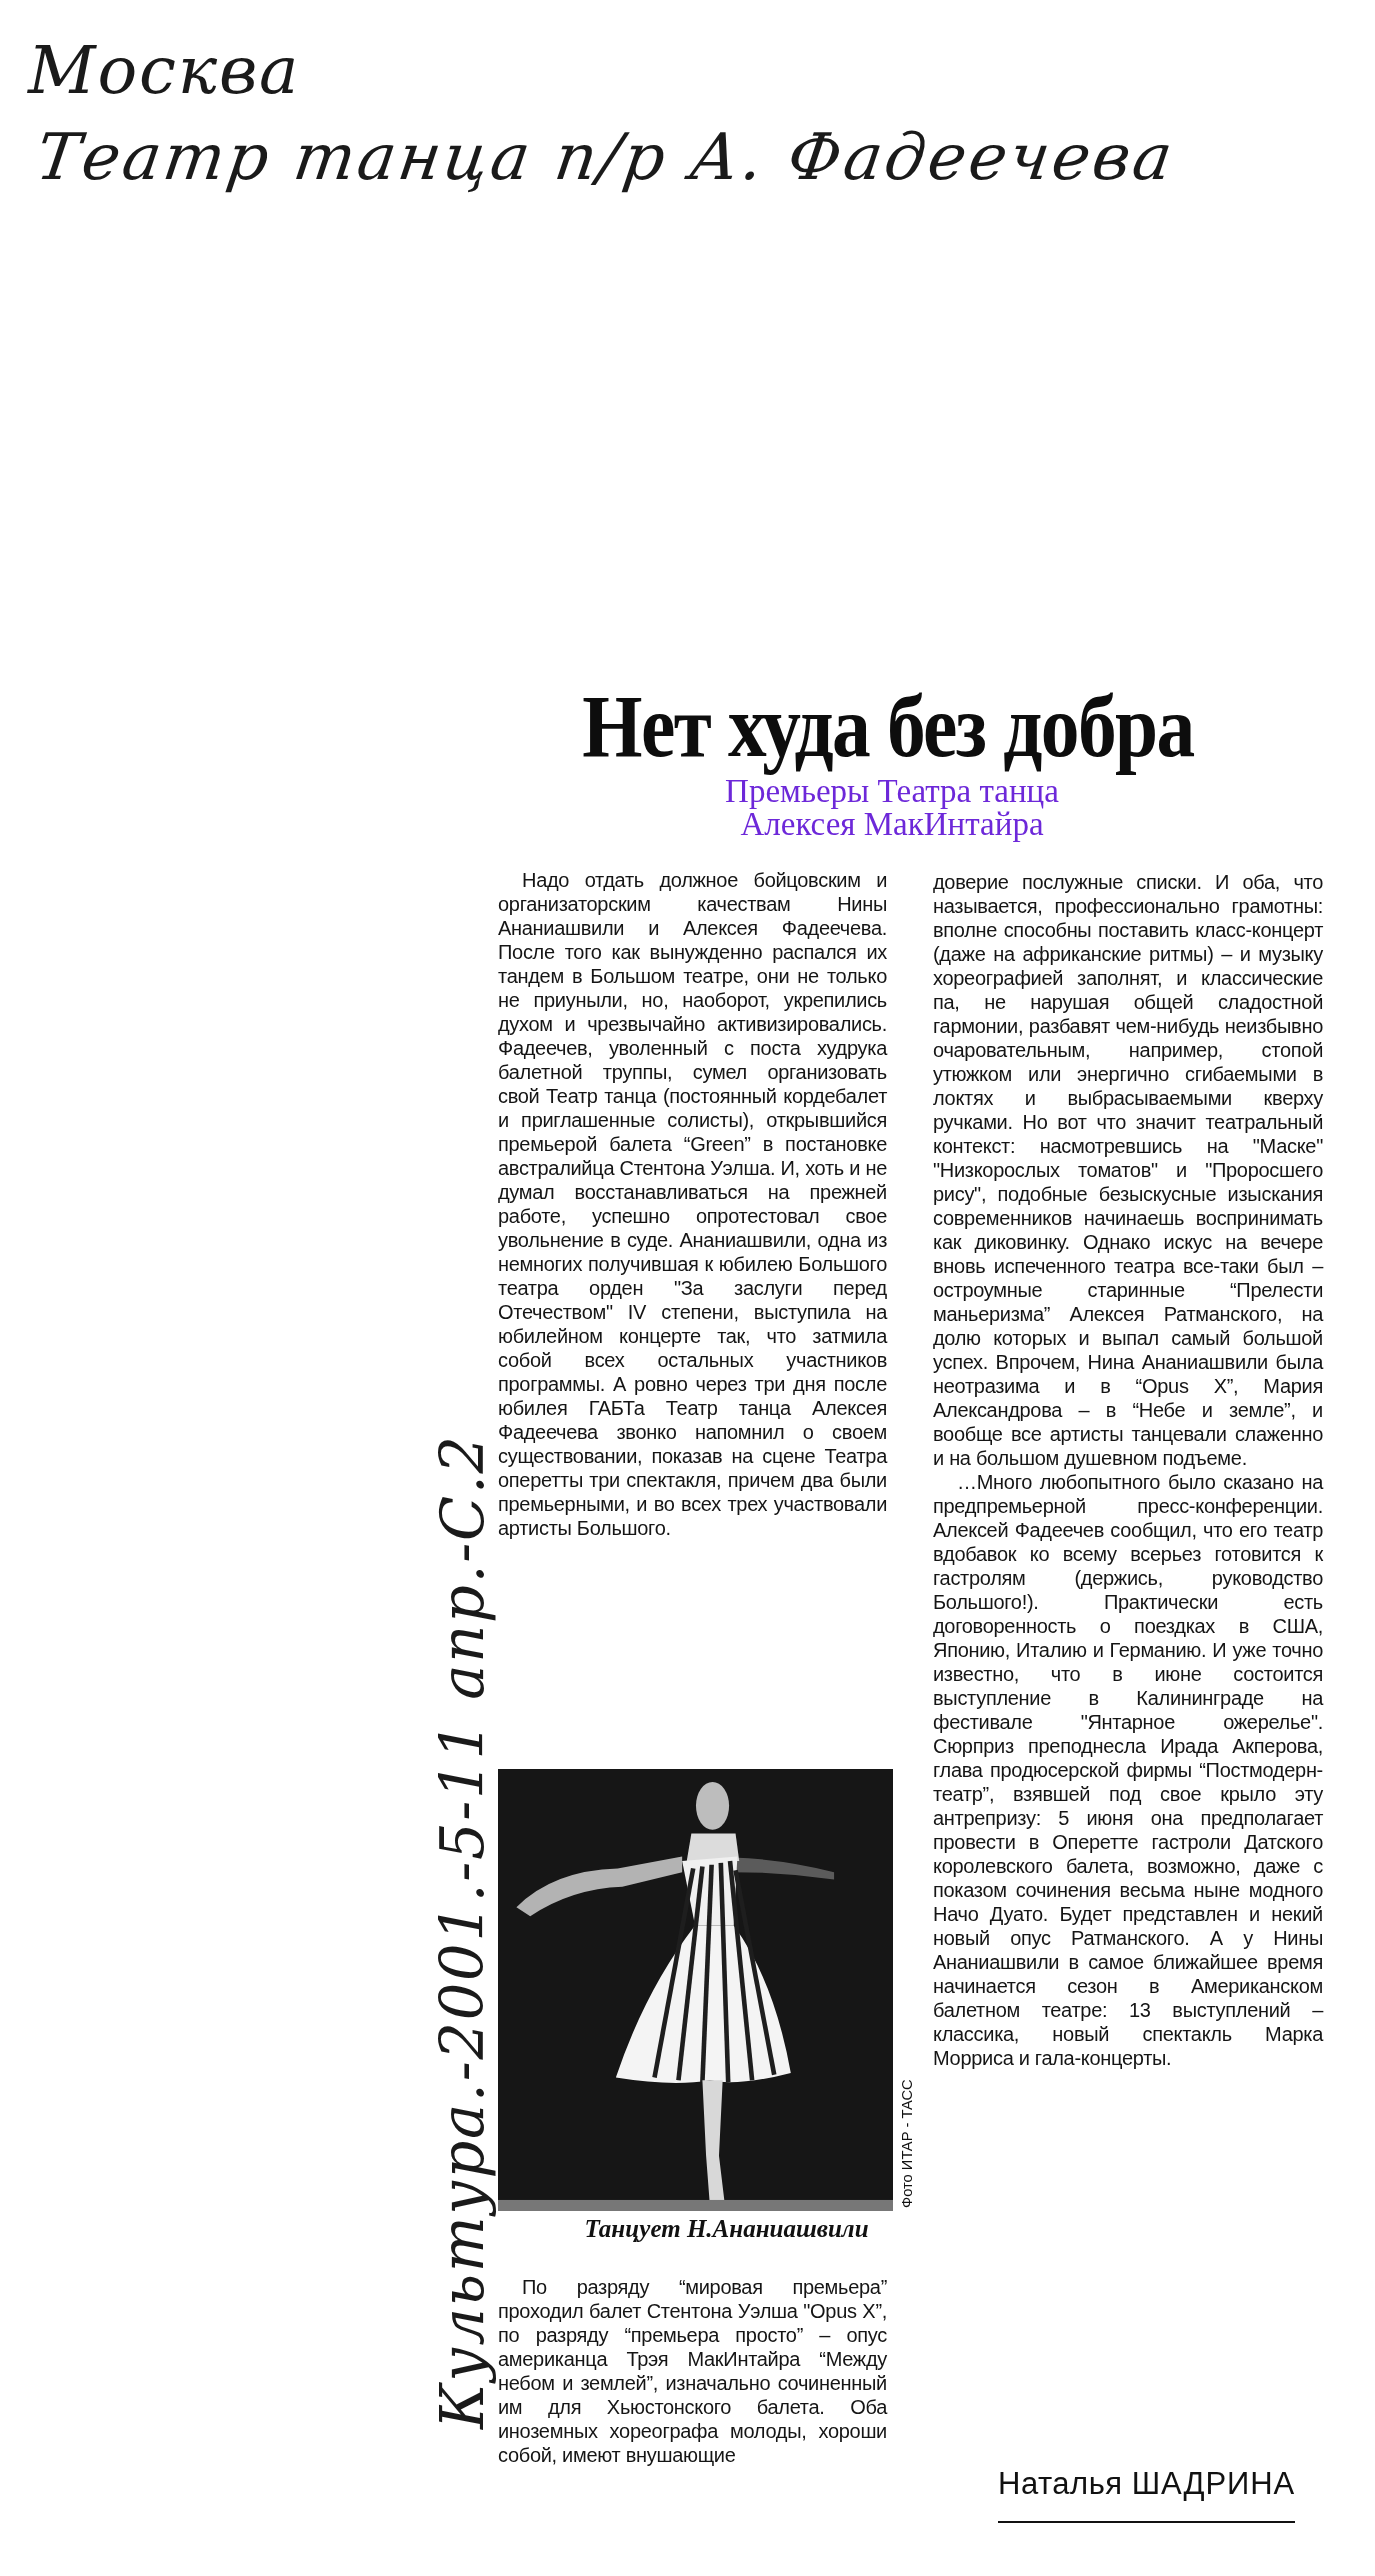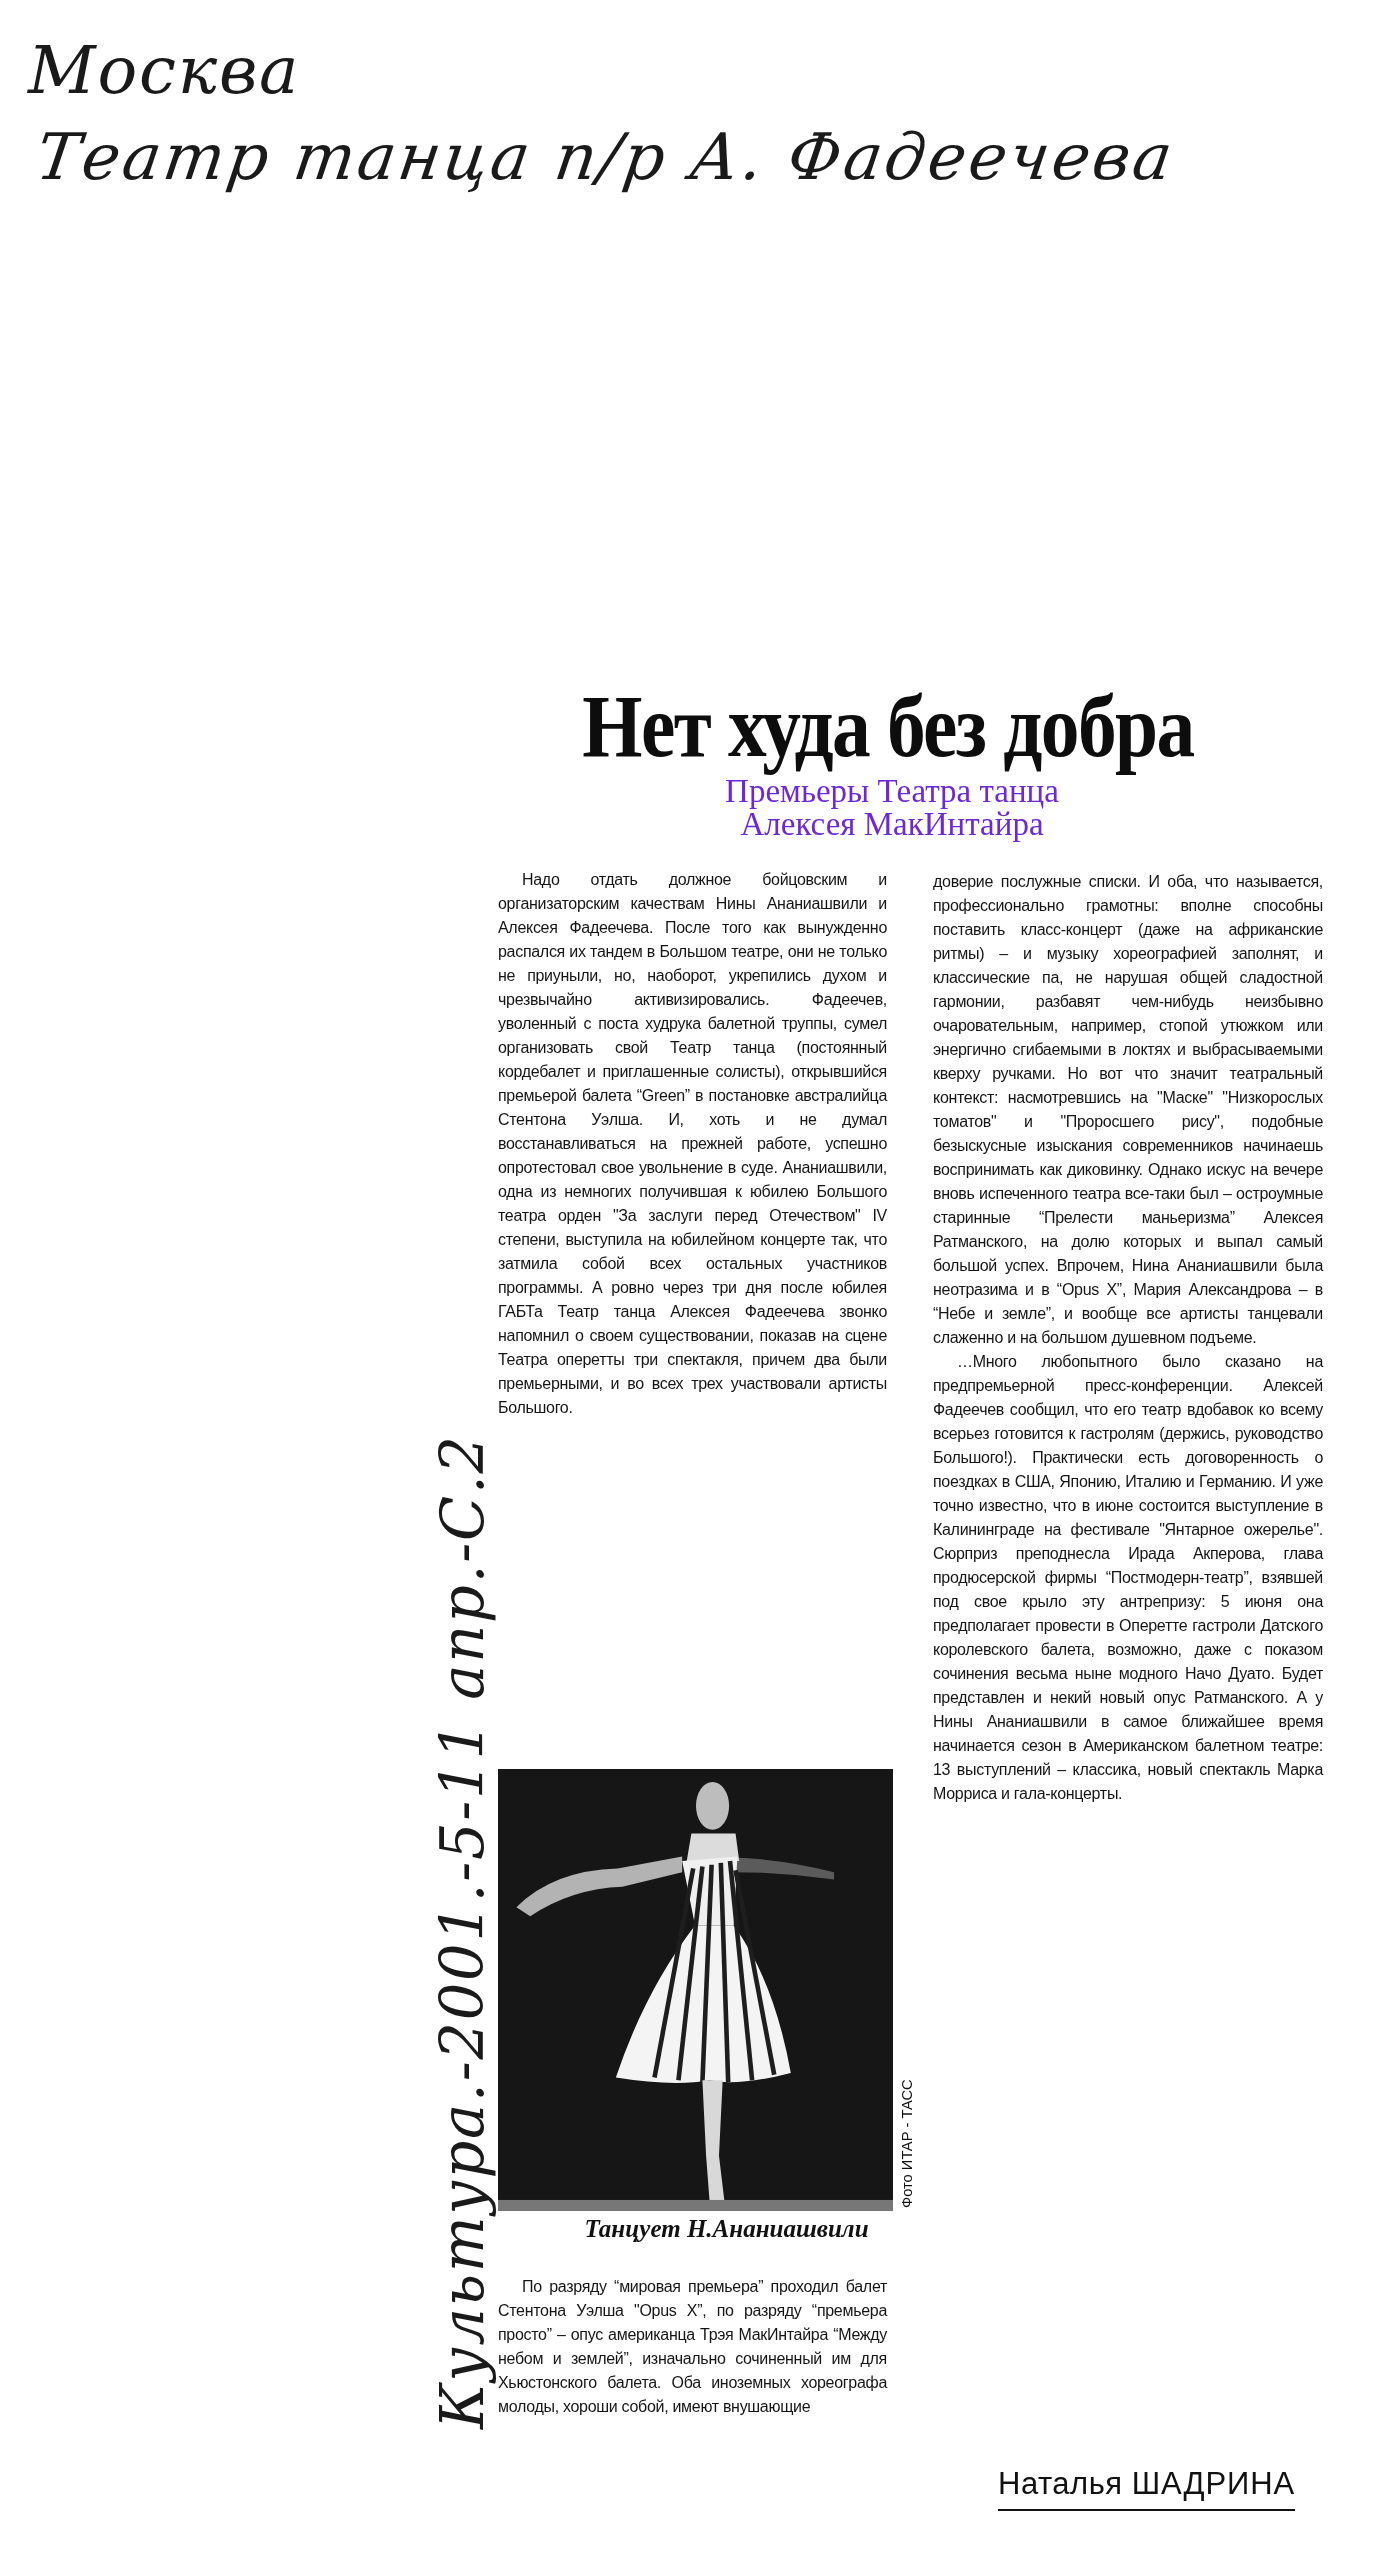--- a/index.html
+++ b/index.html
@@ -20,21 +20,21 @@
   #headline {
     position: absolute; left: 511px; top: 676px; width: 754px; text-align: center;
     font-family: "Liberation Serif", serif; font-weight: bold; font-size: 88px;
     letter-spacing: -1.8px; transform: scaleX(0.88); transform-origin: center; color: #0d0d0d;
   }
   #subhead {
     position: absolute; left: 570px; top: 775px; width: 644px; text-align: center;
     font-family: "Liberation Serif", serif; font-size: 33px; line-height: 33px; color: #6d28d9;
   }
   .col {
-    position: absolute; font-size: 16px; line-height: 24px; text-align: justify; color: #151515;
+    position: absolute; font-size: 20px; line-height: 24px; text-align: justify; color: #151515;
     letter-spacing: -0.3px;
   }
   .col p { margin: 0; text-indent: 24px; }
   .col p.noindent { text-indent: 0; }
   #col-left-top { left: 498px; top: 868px; width: 389px; }
   #col-left-bottom { left: 498px; top: 2275px; width: 389px; }
   #col-right { left: 933px; top: 870px; width: 390px; }
   #photo {
     position: absolute; left: 498px; top: 1769px; width: 395px; height: 442px; background: #161616;
     overflow: hidden;
@@ -43,21 +43,21 @@
   #photo-caption {
     position: absolute; left: 561px; top: 2215px; width: 331px; text-align: center;
     font-family: "Liberation Serif", serif; font-style: italic; font-weight: bold; font-size: 25px;
   }
   #photo-credit {
     position: absolute; left: 899px; top: 2208px; font-size: 14.7px; white-space: nowrap;
     transform-origin: 0 0; transform: rotate(-90deg);
   }
   #byline {
     position: absolute; left: 998px; top: 2466px; font-size: 31px; letter-spacing: 0.5px;
-    border-bottom: 2.8px solid #111; padding-bottom: 7px; white-space: nowrap;
+    border-bottom: 2.8px solid #111; padding-bottom: 19px; white-space: nowrap;
   }
   #byline .surname { letter-spacing: 0.9px; }
 </style>
 </head>
 <body>
 
 <div id="hand-city" class="hand">Москва</div>
 <div id="hand-theatre" class="hand">Театр танца п/р А. Фадеечева</div>
 <div id="hand-source" class="hand">Культура.-2001.-5-11 апр.-С.2</div>
 

